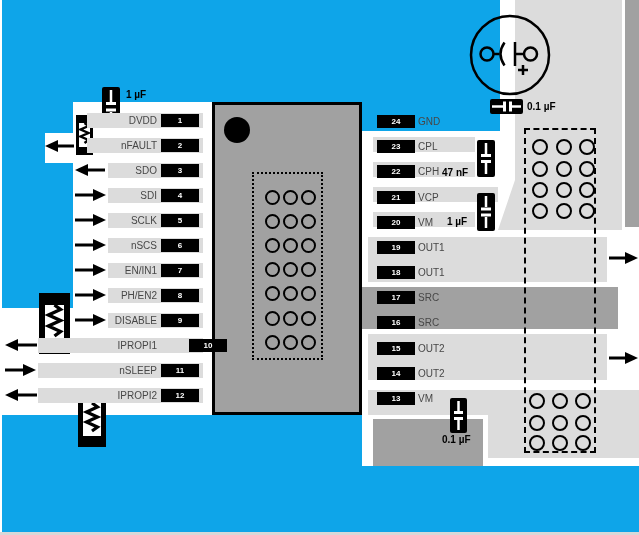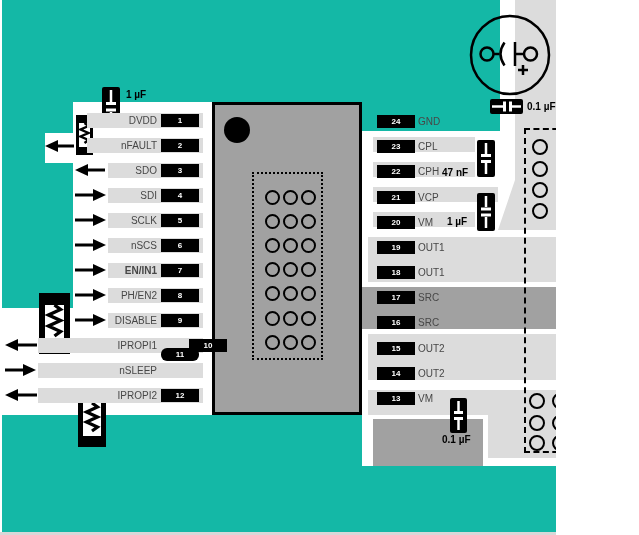--- a/index.html
+++ b/index.html
@@ -1,16 +1,16 @@
 <!DOCTYPE html>
 <html><head>
 <meta charset="utf-8">
 <style>
   html,body{margin:0;padding:0;background:#fff;}
-  .board{position:relative;width:556px;height:535px;background:#14b8a6;overflow:hidden;
+  .board{position:relative;width:639px;height:535px;background:#0ea5e9;overflow:hidden;
          font-family:"Liberation Sans",sans-serif;}
   .abs{position:absolute;padding-left:26px;}
   .white{position:absolute;background:#ffffff;}
   .pour{position:absolute;background:#dcdcdc;}
   .gray{position:absolute;background:#a1a1a1;}
   .chip{position:absolute;left:212px;top:102px;width:150px;height:313px;
         background:#a1a1a1;border:3px solid #000;box-sizing:border-box;}
   .pin1dot{position:absolute;left:9px;top:12px;width:26px;height:26px;background:#000;border-radius:50%;}
   .pad{position:absolute;left:37px;top:67px;width:71px;height:188px;border:2px dotted #000;box-sizing:border-box;}
   .viabox{position:absolute;left:524px;top:128px;width:72px;height:325px;border:2px dashed #000;box-sizing:border-box;}
@@ -204,21 +204,21 @@
         <polygon points="18,1 31,7 18,13" fill="#000"></polygon>
       </svg>
       <div class="pour" style="left: 108px; top: 238px; width: 95px; height: 15px;"></div>
       <div class="plabel" style="left: 108px; top: 238px; width: 49px; text-align: right;">nSCS</div>
       <div class="pinbox" style="left: 161px; top: 239px;">6</div>
       <svg width="31" height="14" style="left: 75px; top: 238px; position: absolute;">
         <line x1="0" x2="20" y1="7" y2="7" stroke="#000" stroke-width="3"></line>
         <polygon points="18,1 31,7 18,13" fill="#000"></polygon>
       </svg>
       <div class="pour" style="left: 108px; top: 263px; width: 95px; height: 15px;"></div>
-      <div class="plabel" style="left: 108px; top: 263px; width: 49px; text-align: right; font-weight: bold;">EN/IN1</div>
+      <div class="plabel" style="left: 108px; top: 263px; width: 49px; text-align: right;">EN/IN1</div>
       <div class="pinbox" style="left: 161px; top: 264px;">7</div>
       <svg width="31" height="14" style="left: 75px; top: 263px; position: absolute;">
         <line x1="0" x2="20" y1="7" y2="7" stroke="#000" stroke-width="3"></line>
         <polygon points="18,1 31,7 18,13" fill="#000"></polygon>
       </svg>
       <div class="pour" style="left: 108px; top: 288px; width: 95px; height: 15px;"></div>
       <div class="plabel" style="left: 108px; top: 288px; width: 49px; text-align: right;">PH/EN2</div>
       <div class="pinbox" style="left: 161px; top: 289px;">8</div>
       <svg width="31" height="14" style="left: 75px; top: 288px; position: absolute;">
         <line x1="0" x2="20" y1="7" y2="7" stroke="#000" stroke-width="3"></line>
@@ -233,21 +233,21 @@
       </svg>
       <div class="pour" style="left: 38px; top: 338px; width: 165px; height: 15px;"></div>
       <div class="plabel" style="left: 38px; top: 338px; width: 119px; text-align: right;">IPROPI1</div>
       <div class="pinbox" style="left: 161px; top: 339px; margin-left: 28px;">10</div>
       <svg width="32" height="14" style="left: 5px; top: 338px; position: absolute;">
         <line x1="11" x2="32" y1="7" y2="7" stroke="#000" stroke-width="3"></line>
         <polygon points="13,1 0,7 13,13" fill="#000"></polygon>
       </svg>
       <div class="pour" style="left: 38px; top: 363px; width: 165px; height: 15px;"></div>
       <div class="plabel" style="left: 38px; top: 363px; width: 119px; text-align: right;">nSLEEP</div>
-      <div class="pinbox" style="left: 161px; top: 348px; border-radius: 6px;">11</div>
+      <div class="pinbox" style="left: 161px; top: 364px;">11</div>
       <svg width="31" height="14" style="left: 5px; top: 363px; position: absolute;">
         <line x1="0" x2="20" y1="7" y2="7" stroke="#000" stroke-width="3"></line>
         <polygon points="18,1 31,7 18,13" fill="#000"></polygon>
       </svg>
       <div class="pour" style="left: 38px; top: 388px; width: 165px; height: 15px;"></div>
       <div class="plabel" style="left: 38px; top: 388px; width: 119px; text-align: right;">IPROPI2</div>
       <div class="pinbox" style="left: 161px; top: 389px;">12</div>
       <svg width="32" height="14" style="left: 5px; top: 388px; position: absolute;">
         <line x1="11" x2="32" y1="7" y2="7" stroke="#000" stroke-width="3"></line>
         <polygon points="13,1 0,7 13,13" fill="#000"></polygon>

